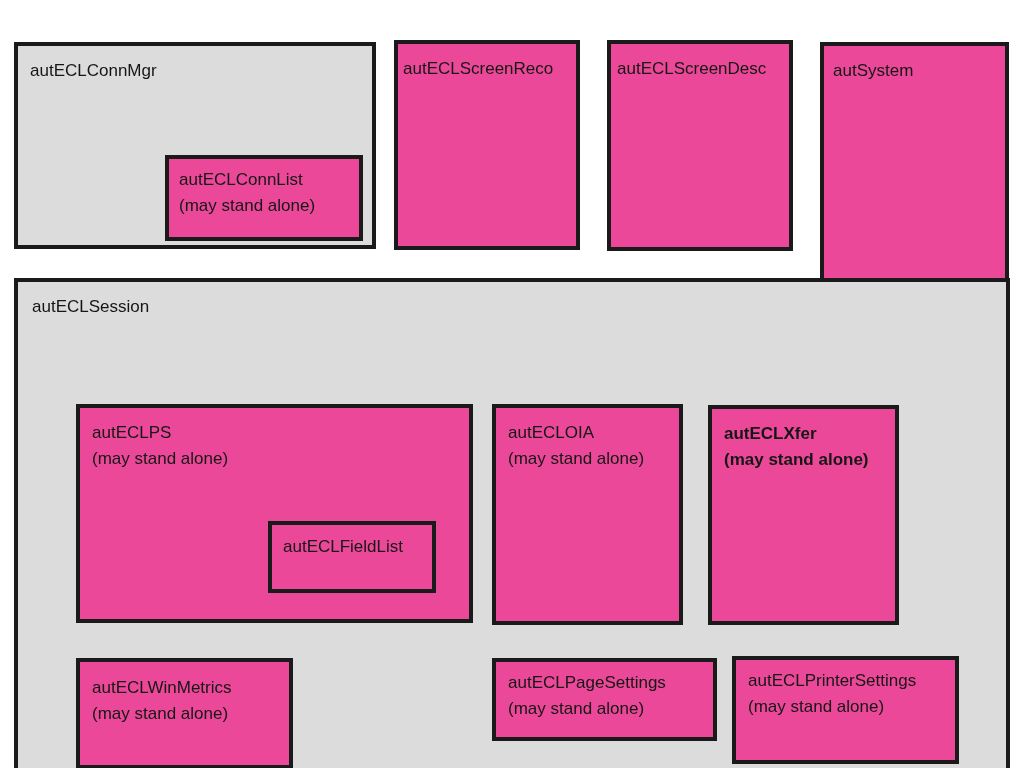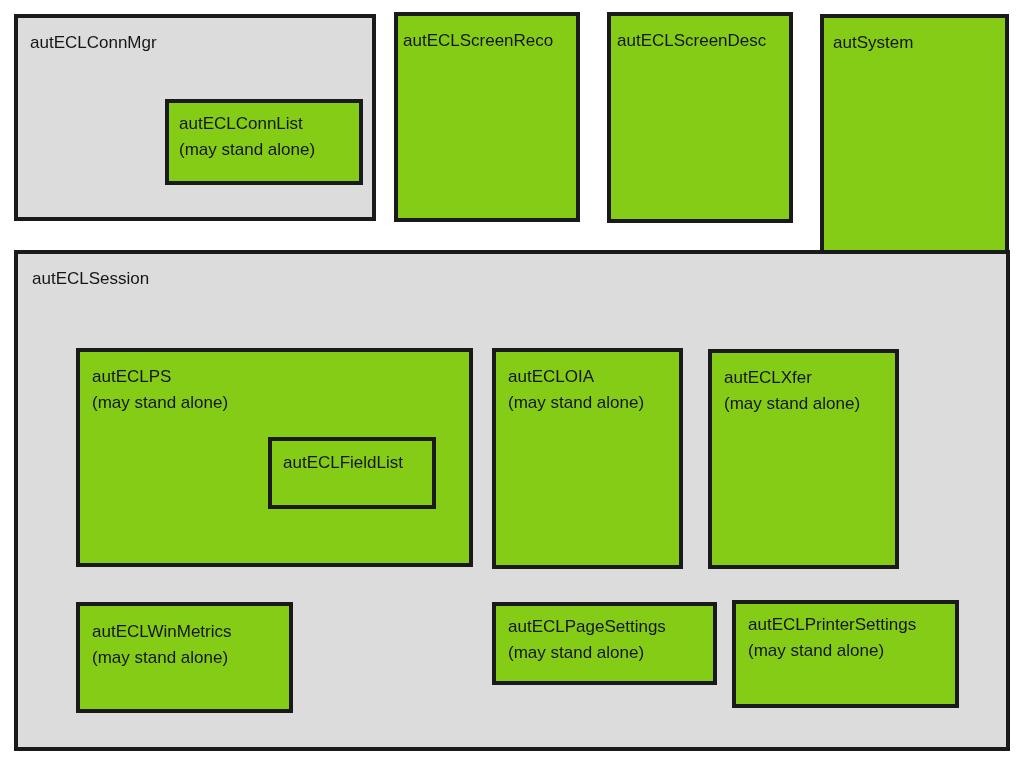--- a/index.html
+++ b/index.html
@@ -15,40 +15,41 @@
     font-family: "Liberation Sans", "DejaVu Sans", sans-serif;
     font-size: 17px;
     line-height: 26px;
     color: #161616;
     overflow: hidden;
   }
   .box {
     position: absolute;
     box-sizing: border-box;
     border: 4px solid #1a1a1a;
+    margin-top: 28px;
   }
   .gray  { background: #dcdcdc; }
-  .white { background: #84cc16; }
+  .white { background: #ec4899; }
   .lbl {
     display: block;
     white-space: nowrap;
   }
   
   #conn-mgr      { left: 14px;  top: 14px;  width: 362px; height: 207px; padding: 12px 0 0 12px; }
   #conn-list     { left: 147px; top: 81px;  width: 198px; height: 86px;  padding: 8px 0 0 10px; }
   #screen-reco   { left: 394px; top: 12px;  width: 186px; height: 210px; padding: 12px 0 0 5px; }
   #screen-desc   { left: 607px; top: 12px;  width: 186px; height: 211px; padding: 12px 0 0 6px; }
   #aut-system    { left: 820px; top: 14px;  width: 189px; height: 260px; padding: 12px 0 0 9px; }
   
   #session       { left: 14px;  top: 250px; width: 996px; height: 501px; padding: 12px 0 0 14px; }
   
   #ps            { left: 58px;  top: 94px;  width: 397px; height: 219px; padding: 12px 0 0 12px; }
   #field-list    { left: 188px; top: 85px;  width: 168px; height: 72px;  padding: 9px 0 0 11px; }
   #oia           { left: 474px; top: 94px;  width: 191px; height: 221px; padding: 12px 0 0 12px; }
-  #xfer          { left: 690px; top: 95px;  width: 191px; height: 220px; padding: 12px 0 0 12px; }
+  #xfer          { left: 690px; top: 95px;  width: 191px; height: 220px; padding: 12px 0 0 12px; font-weight: bold; }
   #win-metrics   { left: 58px;  top: 348px; width: 217px; height: 111px; padding: 13px 0 0 12px; }
   #page-settings    { left: 474px; top: 348px; width: 225px; height: 83px; padding: 8px 15px 0 12px; }
   #printer-settings { left: 714px; top: 346px; width: 227px; height: 108px; padding: 8px 0 0 12px; }
 </style>
 </head>
 <body>
 
 <div class="diagram">
 
   <div id="conn-mgr" class="box gray">

